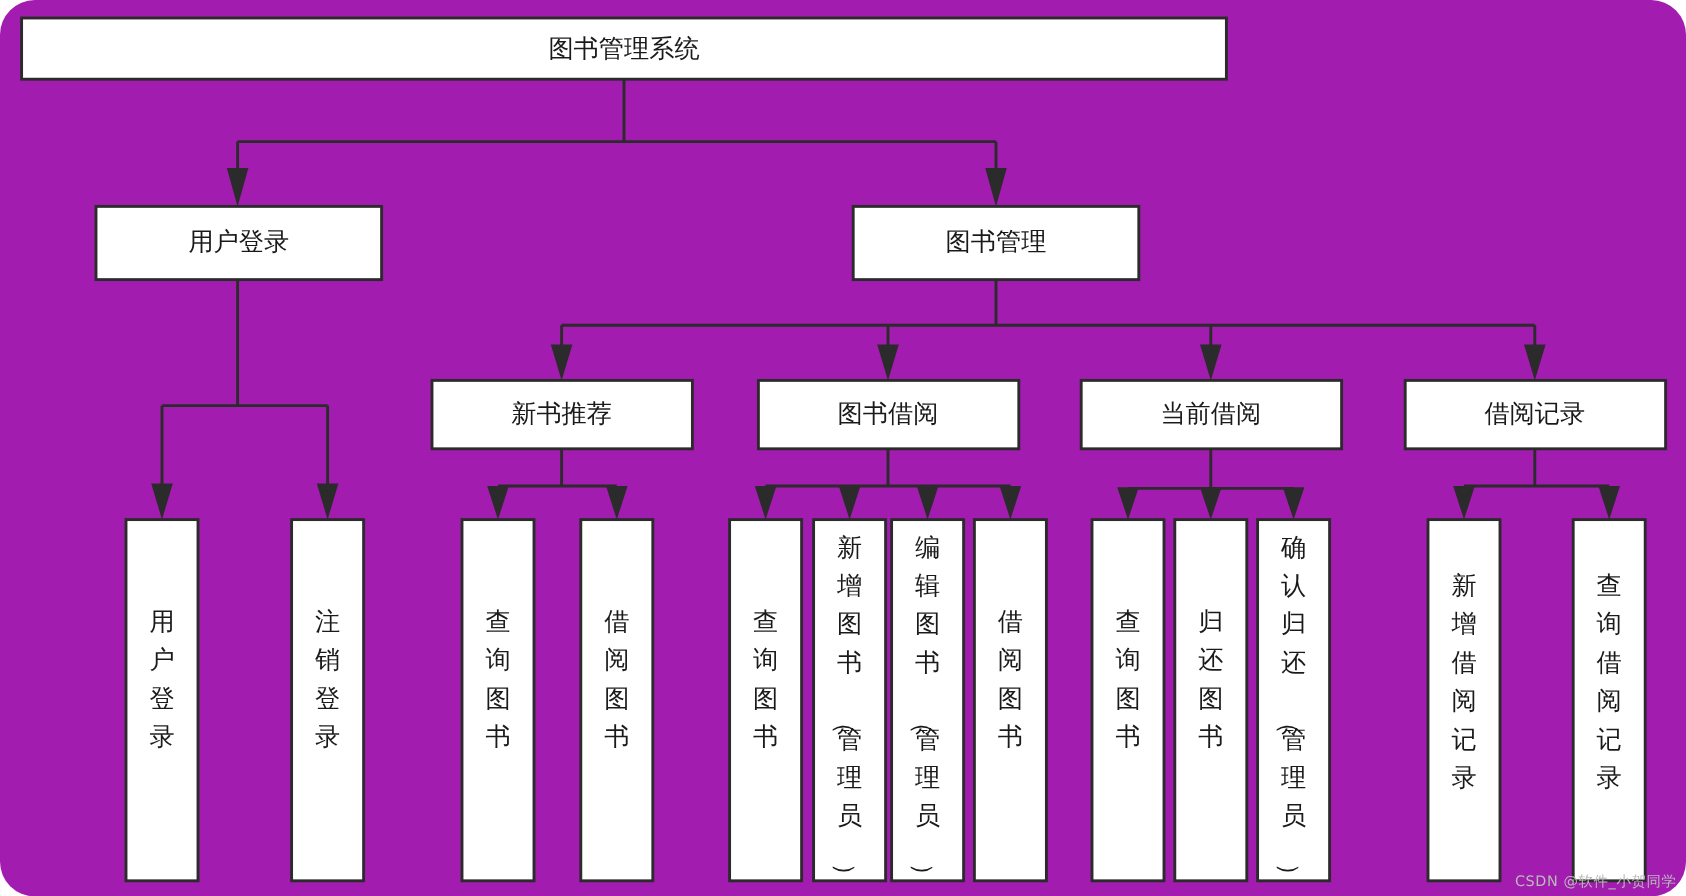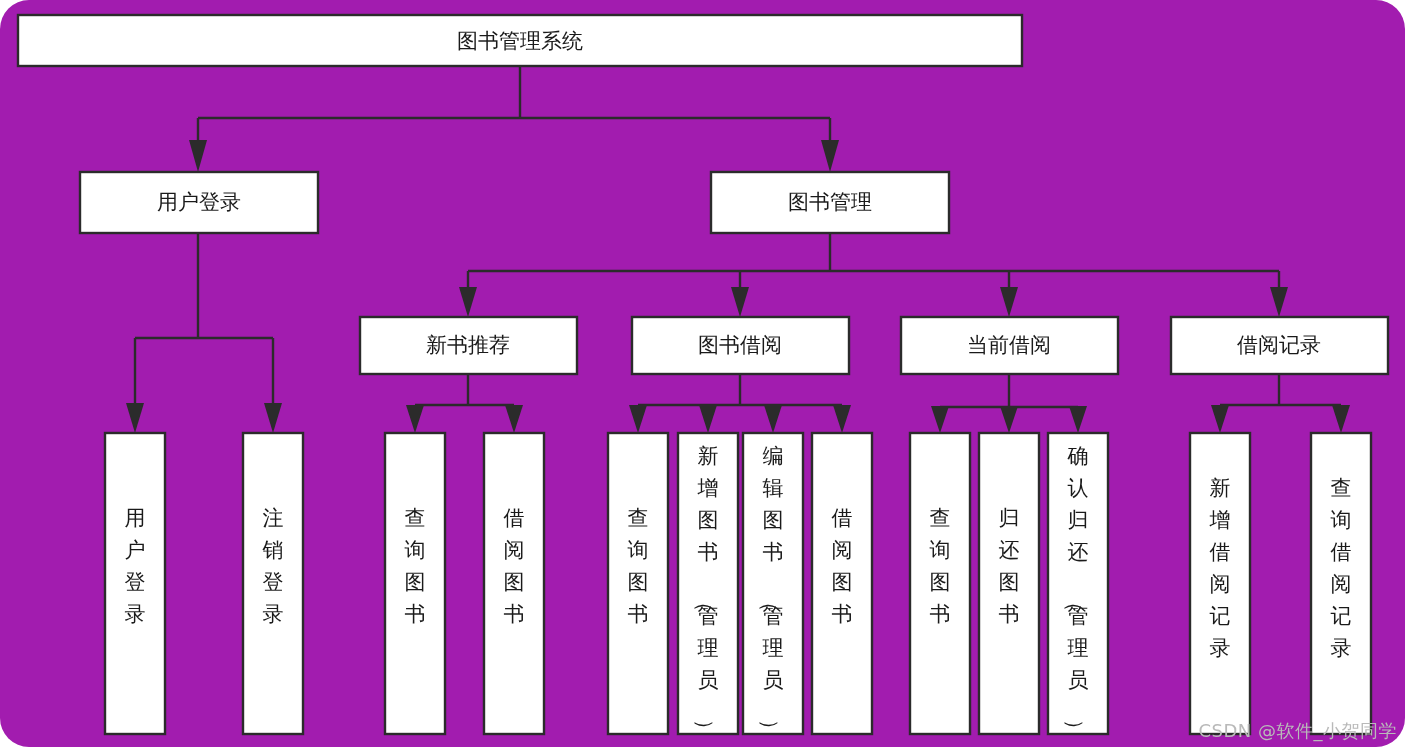--- a/index.html
+++ b/index.html
@@ -53,21 +53,21 @@
     font-family: "DejaVu Sans", "Liberation Sans", sans-serif;
     font-size: 21px;
     fill: #1a1a1a;
     text-anchor: middle;
   }
   .watermark {
     position: absolute;
     right: 8px;
     bottom: 4px;
     font-family: "DejaVu Sans", "Liberation Sans", sans-serif;
-    font-size: 18px;
+    font-size: 12px;
     color: #b9b9b9;
     letter-spacing: 0.5px;
     white-space: nowrap;
     user-select: none;
   }
 </style>
 </head>
 <body>
 
 <div id="diagram-root">

